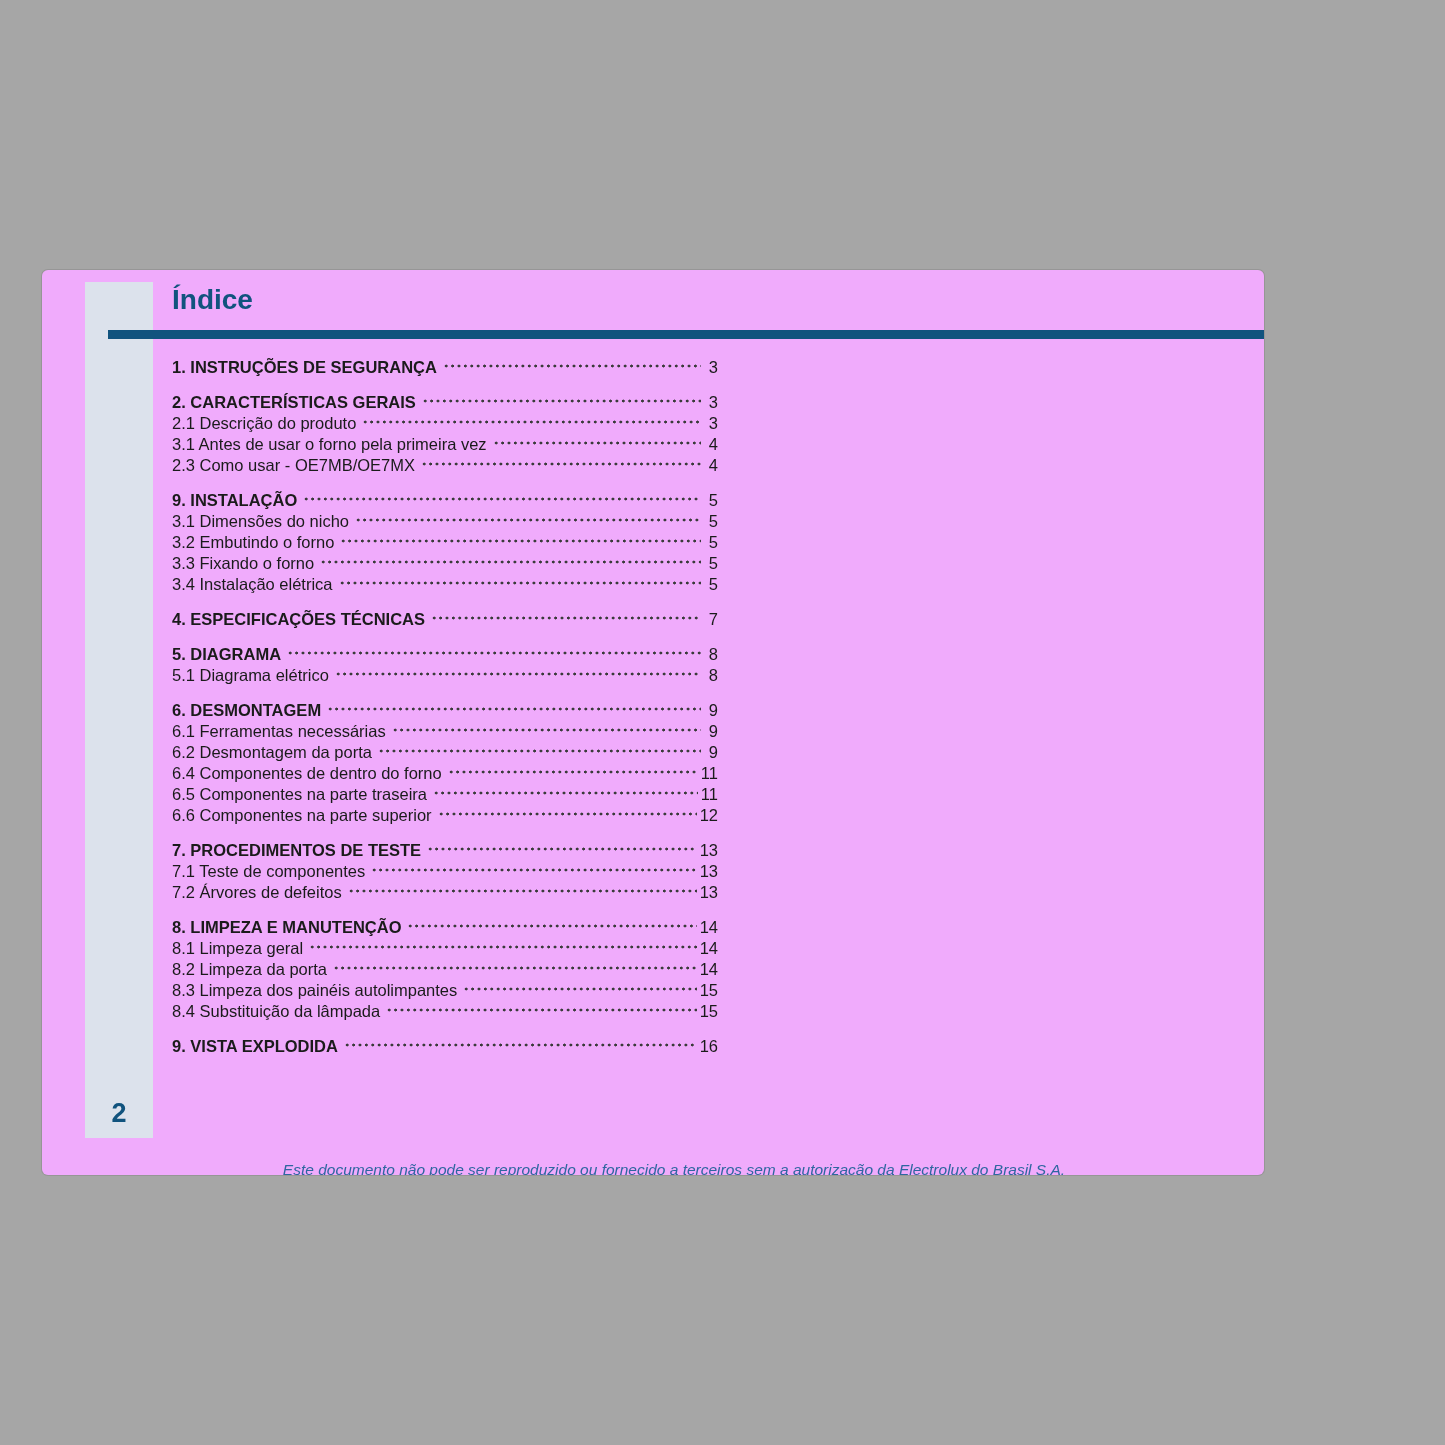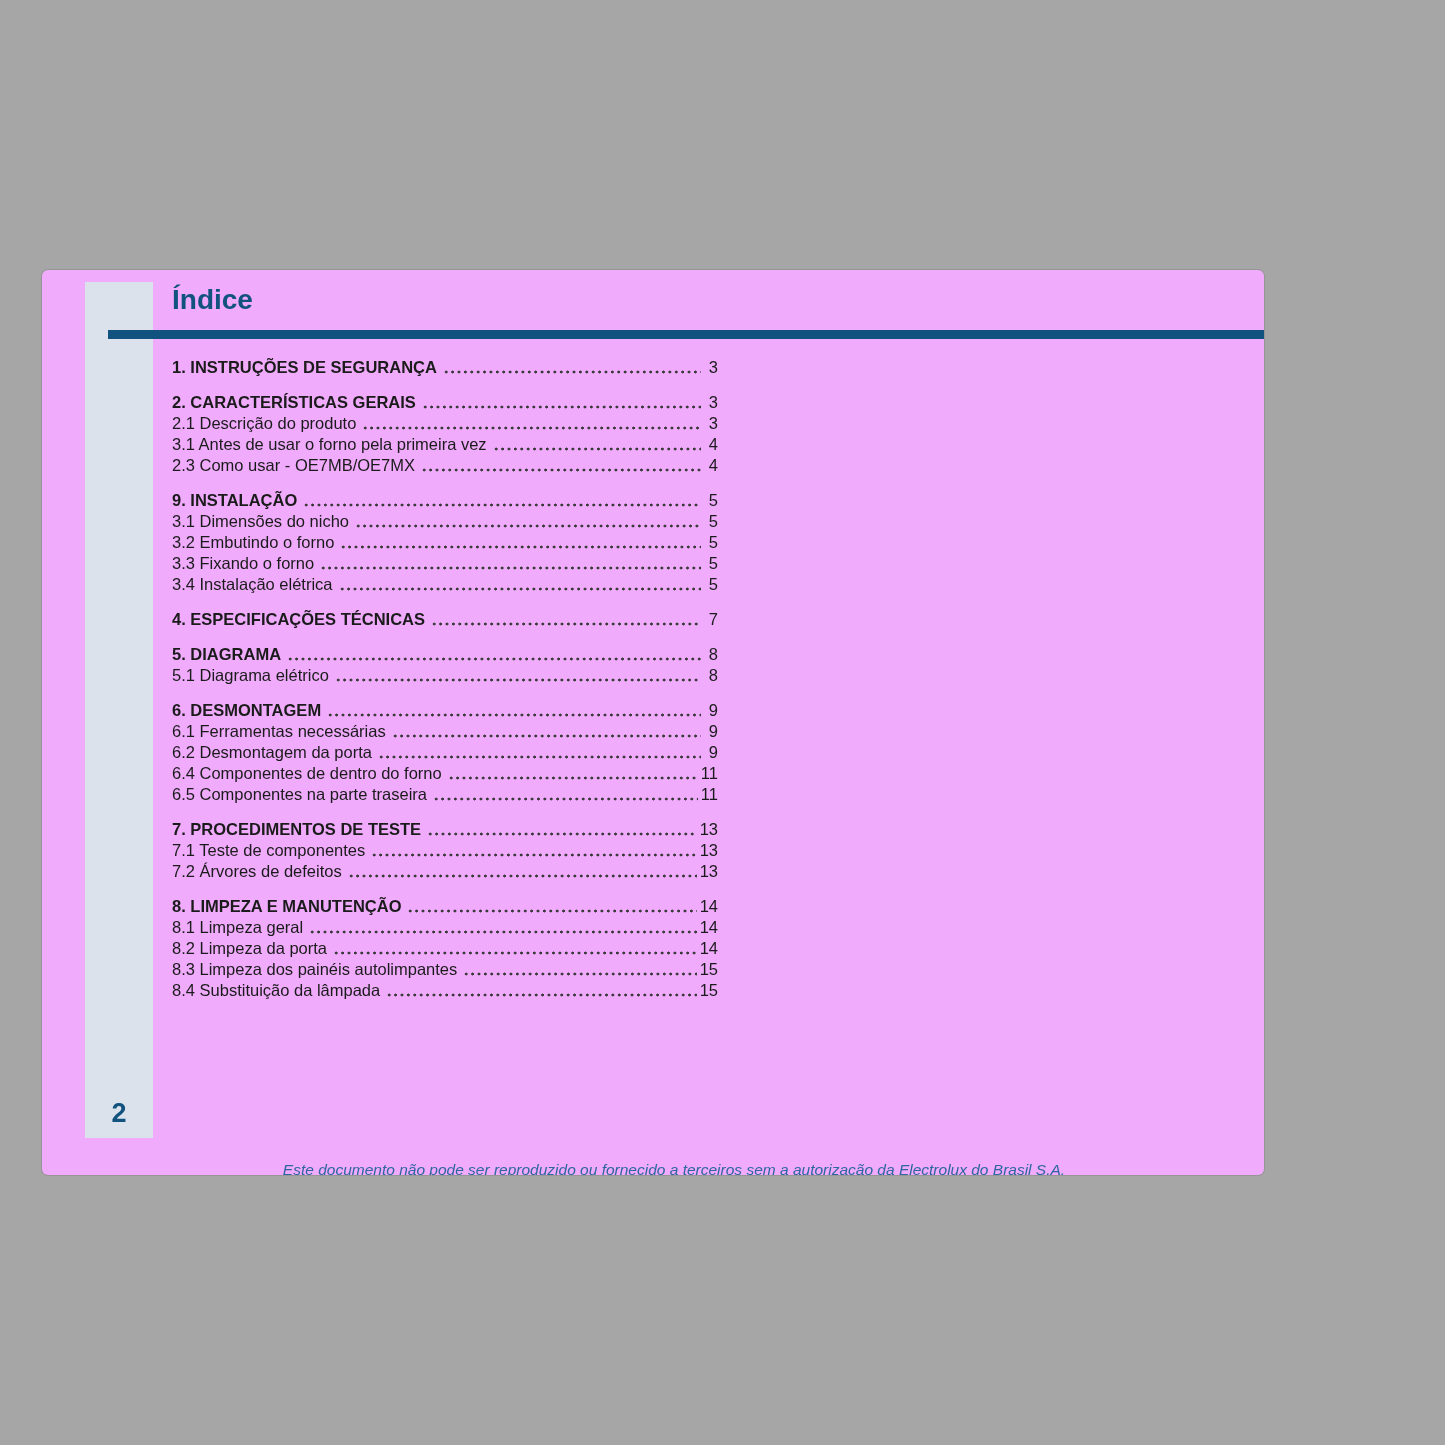--- a/index.html
+++ b/index.html
@@ -41,21 +41,21 @@
     position:absolute;left:66px;top:60px;
     width:1212px;height:9px;
     background:var(--accent);
   }
   .toc{
     position:absolute;left:130px;top:86px;
     width:546px;
   }
   .toc-group{margin-bottom:14px;}
   .toc-row{
-    display:flex;align-items:flex-end;
+    display:flex;align-items:center;
     height:21px;
     font-size:16.5px;line-height:20px;
     color:var(--ink);
     white-space:nowrap;
   }
   .toc-row.bold .toc-label{font-weight:bold;}
   .toc-label{flex:0 0 auto;}
   .leader{
     flex:1 1 auto;
     height:6px;
@@ -185,20 +185,25 @@
         <div class="toc-row">
           <span class="toc-label">6.4 Componentes de dentro do forno</span>
           <span class="leader"></span>
           <span class="toc-page">11</span>
         </div>
         <div class="toc-row">
           <span class="toc-label">6.5 Componentes na parte traseira</span>
           <span class="leader"></span>
           <span class="toc-page">11</span>
         </div>
+        <div class="toc-row">
+          <span class="toc-label">6.6 Componentes na parte superior</span>
+          <span class="leader"></span>
+          <span class="toc-page">12</span>
+        </div>
       </div>
       <div class="toc-group">
         <div class="toc-row bold">
           <span class="toc-label">7. PROCEDIMENTOS DE TESTE</span>
           <span class="leader"></span>
           <span class="toc-page">13</span>
         </div>
         <div class="toc-row">
           <span class="toc-label">7.1 Teste de componentes</span>
           <span class="leader"></span>
@@ -228,18 +233,25 @@
         </div>
         <div class="toc-row">
           <span class="toc-label">8.3 Limpeza dos painéis autolimpantes</span>
           <span class="leader"></span>
           <span class="toc-page">15</span>
         </div>
         <div class="toc-row">
           <span class="toc-label">8.4 Substituição da lâmpada</span>
           <span class="leader"></span>
           <span class="toc-page">15</span>
+        </div>
+      </div>
+      <div class="toc-group">
+        <div class="toc-row bold">
+          <span class="toc-label">9. VISTA EXPLODIDA</span>
+          <span class="leader"></span>
+          <span class="toc-page">16</span>
         </div>
       </div>
     </div>
   <div class="pagenum">2</div>
   <div class="footer">Este documento não pode ser reproduzido ou fornecido a terceiros sem a autorização da Electrolux do Brasil S.A.</div>
 </div>
 
 </body></html>

